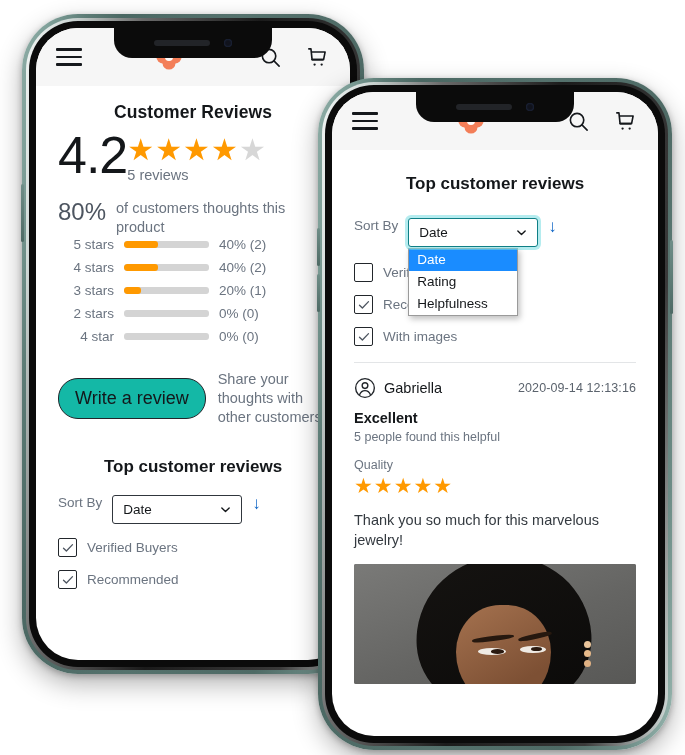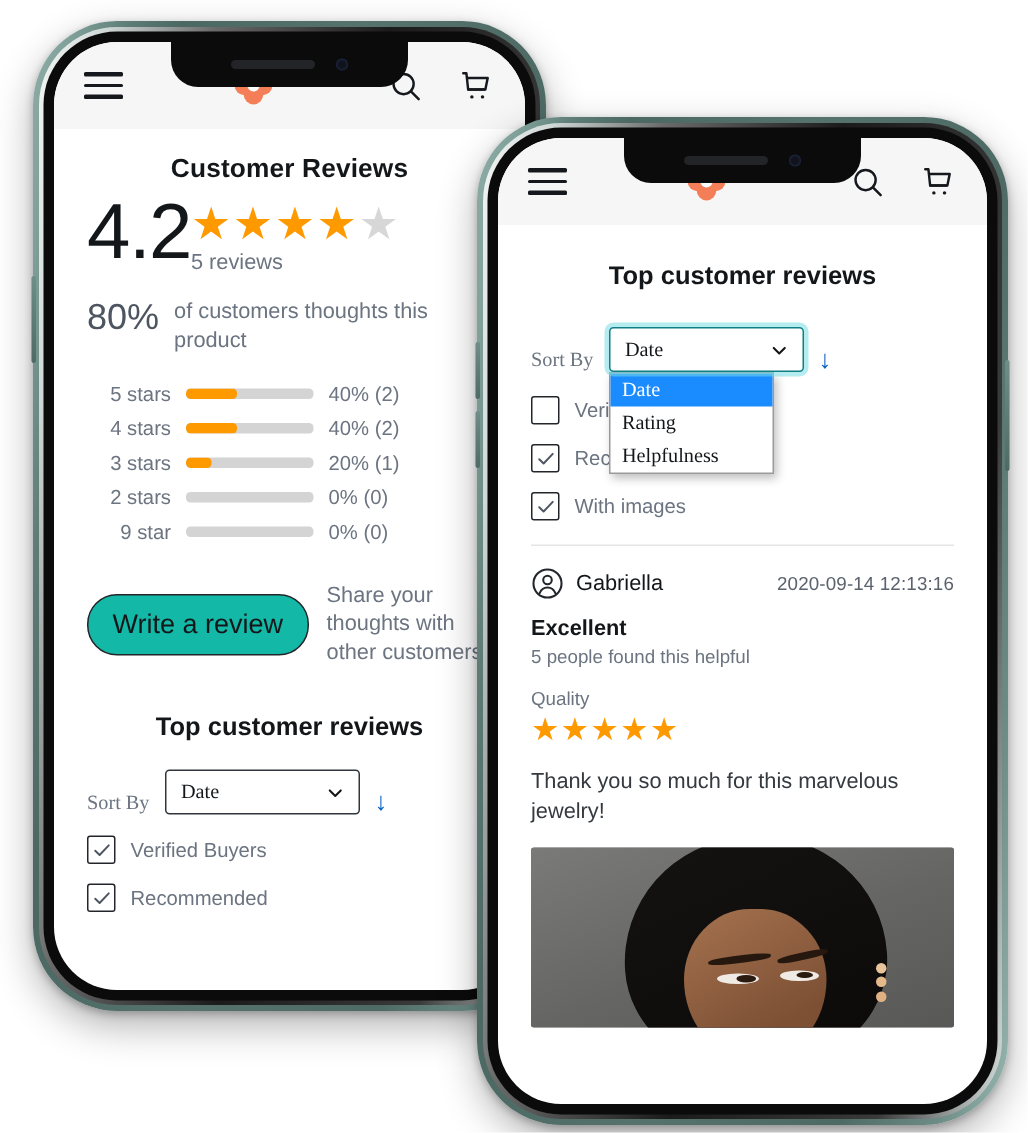--- a/index.html
+++ b/index.html
@@ -83,40 +83,40 @@
   .score-right{padding-top:6px;}
   .stars{display:flex;gap:1px;line-height:1;}
   .star{font-size:30px;line-height:30px;color:#FF9900;}
   .star.empty{color:#d7d7d7;}
   .star-sm{font-size:21px;line-height:21px;color:#FF9900;}
   .reviews-count{font-size:14.5px;color:#6b7480;margin-top:2px;}
   .recommend-row{display:flex;align-items:flex-start;gap:10px;margin-top:14px;}
   .pct{font-size:24px;font-weight:400;color:#4d5560;line-height:30px;}
   .pct-text{font-size:14.5px;color:#6b7480;line-height:19px;padding-top:2px;max-width:170px;}
 
-  .bars{margin-top:18px;}
+  .bars{}
   .bar-row{display:flex;align-items:center;gap:10px;margin-bottom:8px;}
   .bar-label{width:56px;text-align:right;font-size:13.5px;color:#6b7480;}
   .bar-track{width:85px;height:7px;border-radius:3px;background:#d4d4d4;overflow:hidden;}
   .bar-fill{height:100%;background:#FF9900;border-radius:3px;}
   .bar-pct{font-size:13.5px;color:#6b7480;}
 
   .cta-row{display:flex;align-items:center;gap:12px;margin-top:26px;}
   .write-btn{
     border:1.4px solid #22262b;border-radius:20px;
     padding:9px 16px;font-size:18px;color:#14171a;
     background:#14b8a6;cursor:pointer;white-space:nowrap;font-weight:400;
   }
   .cta-text{font-size:14.5px;color:#6b7480;line-height:19px;max-width:110px;}
 
   .section-title{
     text-align:center;font-size:17px;font-weight:700;color:#14171a;
     margin:30px 0 18px;
   }
-  .sort-row{display:flex;align-items:flex-end;gap:10px;margin-bottom:14px;position:relative;font-family:Liberation Serif, serif;}
+  .sort-row{display:flex;align-items:flex-start;gap:10px;margin-bottom:14px;position:relative;}
   .sort-label{font-size:13.5px;color:#6b7480;}
   .select-box{
     border:1.1px solid #30363d;border-radius:3px;background:#fff;
     padding:6px 10px;font-size:13.5px;color:#14171a;
     display:flex;align-items:center;justify-content:space-between;
     min-width:108px;cursor:pointer;position:relative;z-index:12;
   }
   .select-box.focused{
     border-color:#0f7f86;
     box-shadow:0 0 0 3px rgba(120,220,225,.55);
@@ -276,21 +276,21 @@
               <div class="bar-pct">20% (1)</div>
             </div>
             <div class="bar-row">
               <div class="bar-label">2 stars</div>
               <div class="bar-track">
                 <div class="bar-fill" style="width: 0%;"></div>
               </div>
               <div class="bar-pct">0% (0)</div>
             </div>
             <div class="bar-row">
-              <div class="bar-label">9 star</div>
+              <div class="bar-label">4 star</div>
               <div class="bar-track">
                 <div class="bar-fill" style="width: 0%;"></div>
               </div>
               <div class="bar-pct">0% (0)</div>
             </div>
           </div>
 
         <div class="cta-row">
           <button class="write-btn">Write a review</button>
           <div class="cta-text">Share your thoughts with other customers</div>

